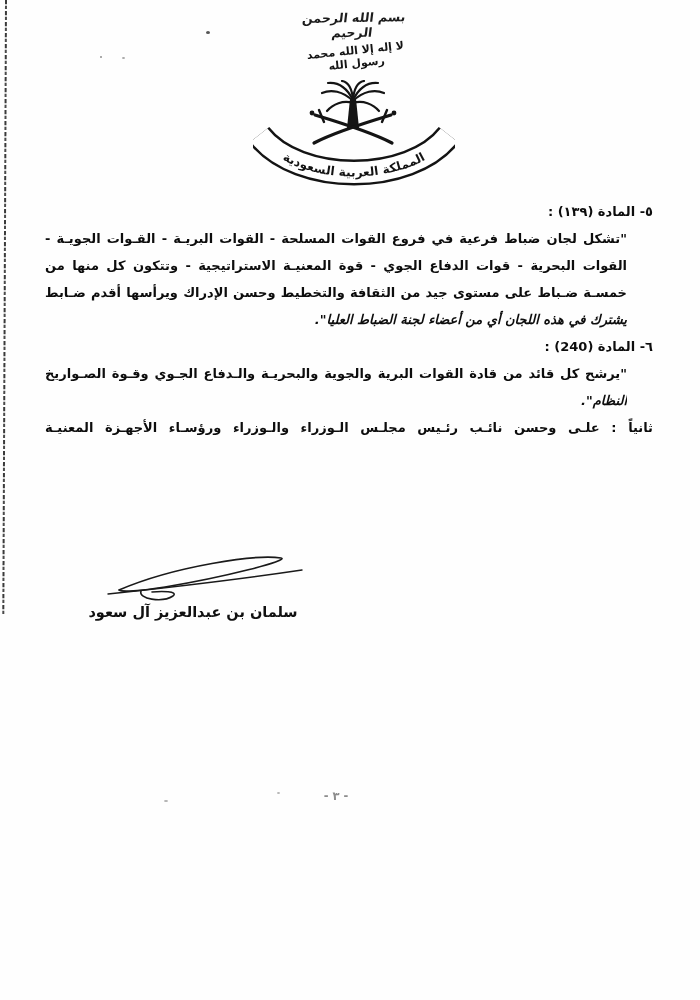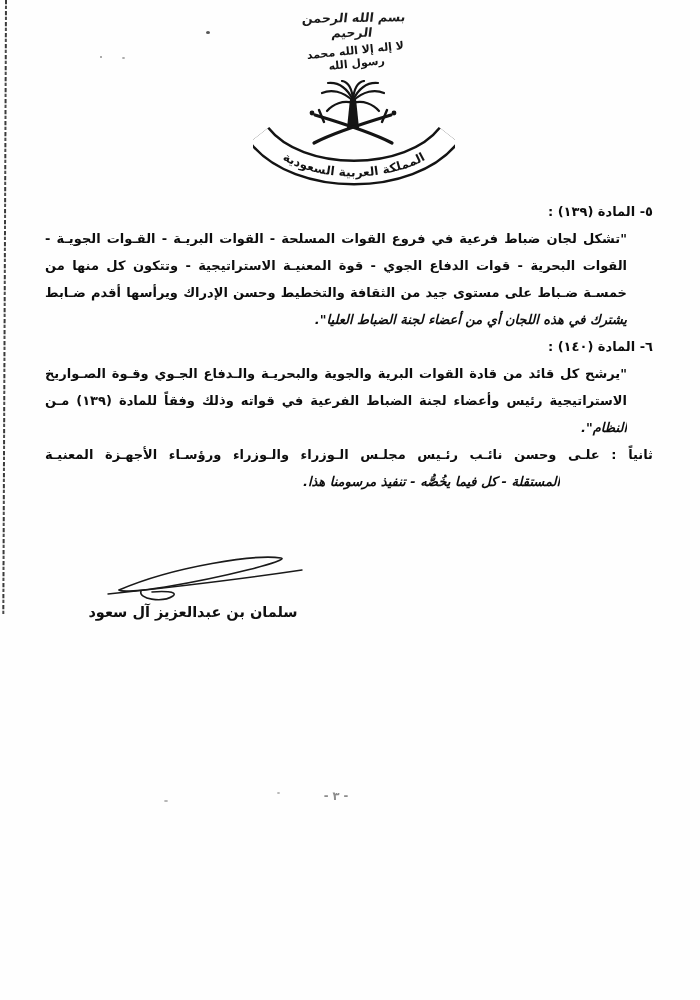--- a/index.html
+++ b/index.html
@@ -82,26 +82,24 @@
       </text>
     </g>
   </svg>
 
   <div class="textblock">
     <div class="tline heading">٥- المادة (١٣٩) :</div>
     <div class="tline quote">"تشكل لجان ضباط فرعية في فروع القوات المسلحة - القوات البريـة - القـوات الجويـة -</div>
     <div class="tline quote">القوات البحرية - قوات الدفاع الجوي - قوة المعنيـة الاستراتيجية - وتتكون كل منها من</div>
     <div class="tline quote">خمسـة ضـباط على مستوى جيد من الثقافة والتخطيط وحسن الإدراك ويرأسها أقدم ضـابط</div>
     <div class="tline quote endline">يشترك في هذه اللجان أي من أعضاء لجنة الضباط العليا".</div>
-    <div class="tline heading">٦- المادة (١٤٠) :</div>
+    <div class="tline heading">٦- المادة (240) :</div>
     <div class="tline quote">"يرشح كل قائد من قادة القوات البرية والجوية والبحريـة والـدفاع الجـوي وقـوة الصـواريخ</div>
-    <div class="tline quote">الاستراتيجية رئيس وأعضاء لجنة الضباط الفرعية في قواته وذلك وفقاً للمادة (١٣٩) مـن</div>
     <div class="tline quote endline">النظام".</div>
     <div class="tline">ثانياً : علـى وحسن نائـب رئـيس مجلـس الـوزراء والـوزراء ورؤسـاء الأجهـزة المعنيـة</div>
-    <div class="tline indent2 endline">المستقلة - كل فيما يخُصُّه - تنفيذ مرسومنا هذا.</div>
   </div>
 
   <svg class="sig-svg" width="200" height="58" viewBox="0 0 200 58">
     <g stroke="#1a1a1a" fill="none" stroke-linecap="round">
       <path d="M14,43 C70,19 152,7 176,11 C186,13 120,30 60,40 C35,44 17,45 14,43" stroke-width="1.7"></path>
       <path d="M3,47 C60,41 150,30 197,23" stroke-width="1.4"></path>
       <path d="M36,44 C33,52 57,56 68,49 C74,44 56,44 47,45" stroke-width="1.6"></path>
     </g>
   </svg>
   <div class="sig-name">سلمان بن عبدالعزيز آل سعود</div>

